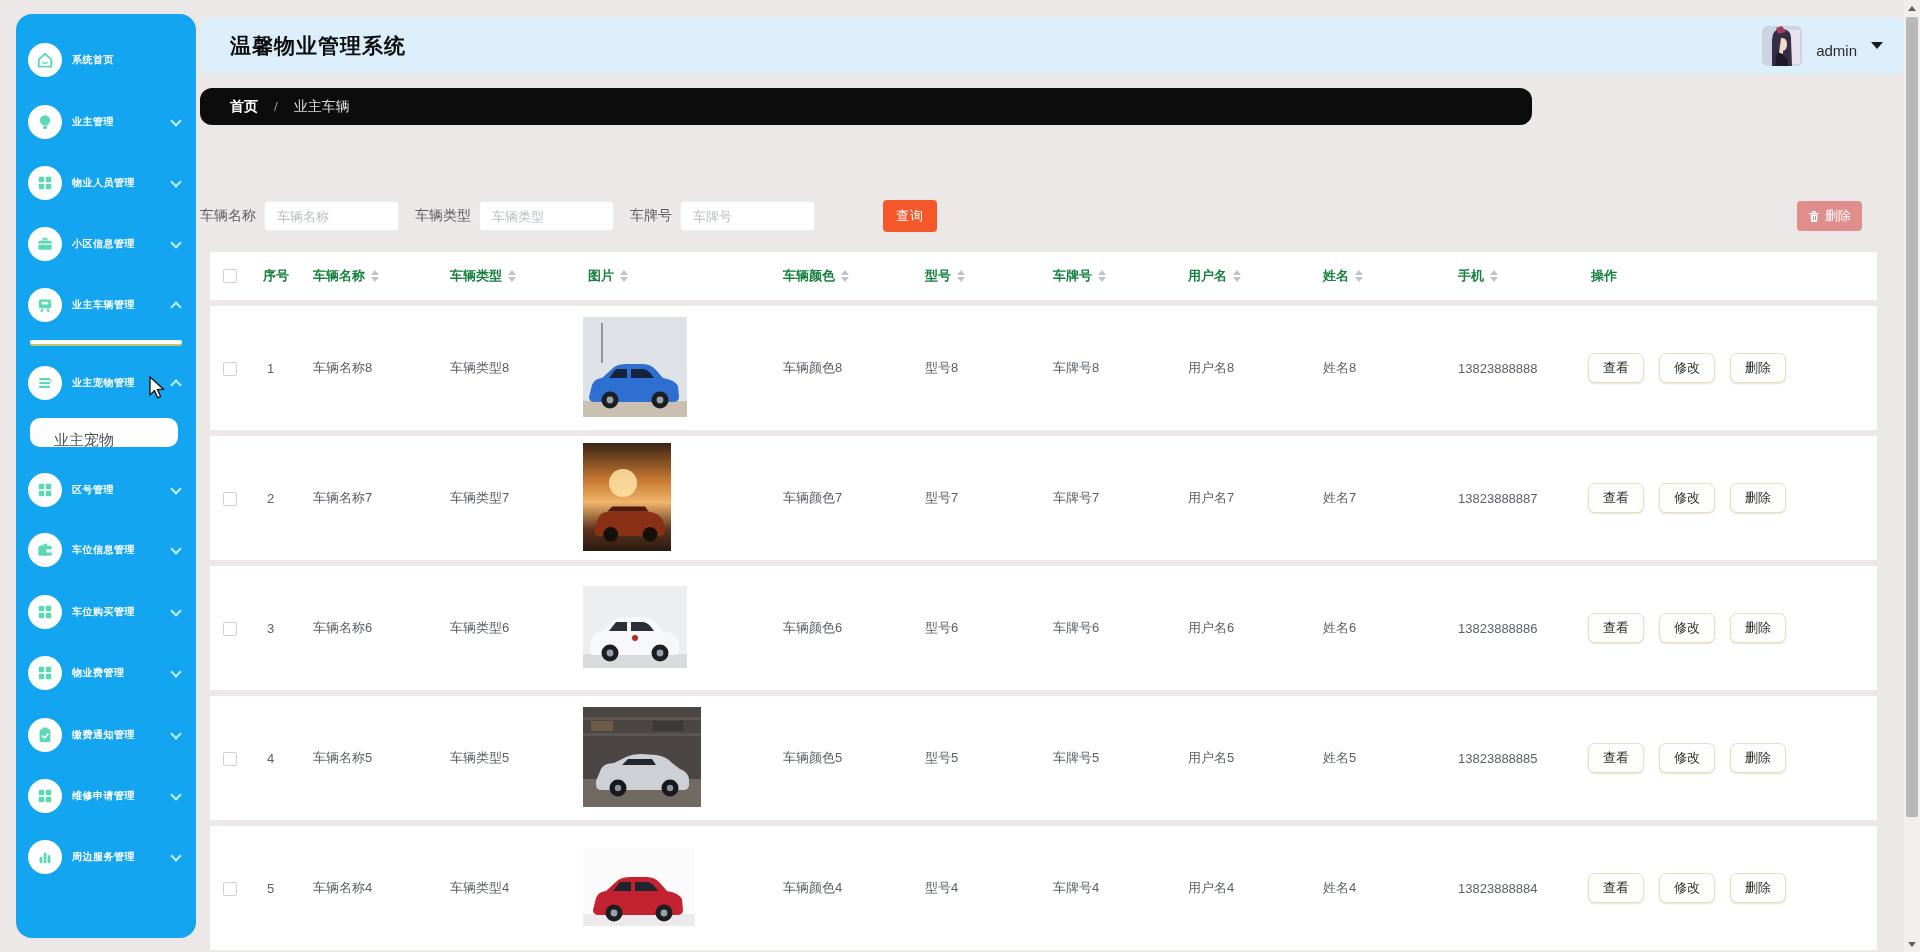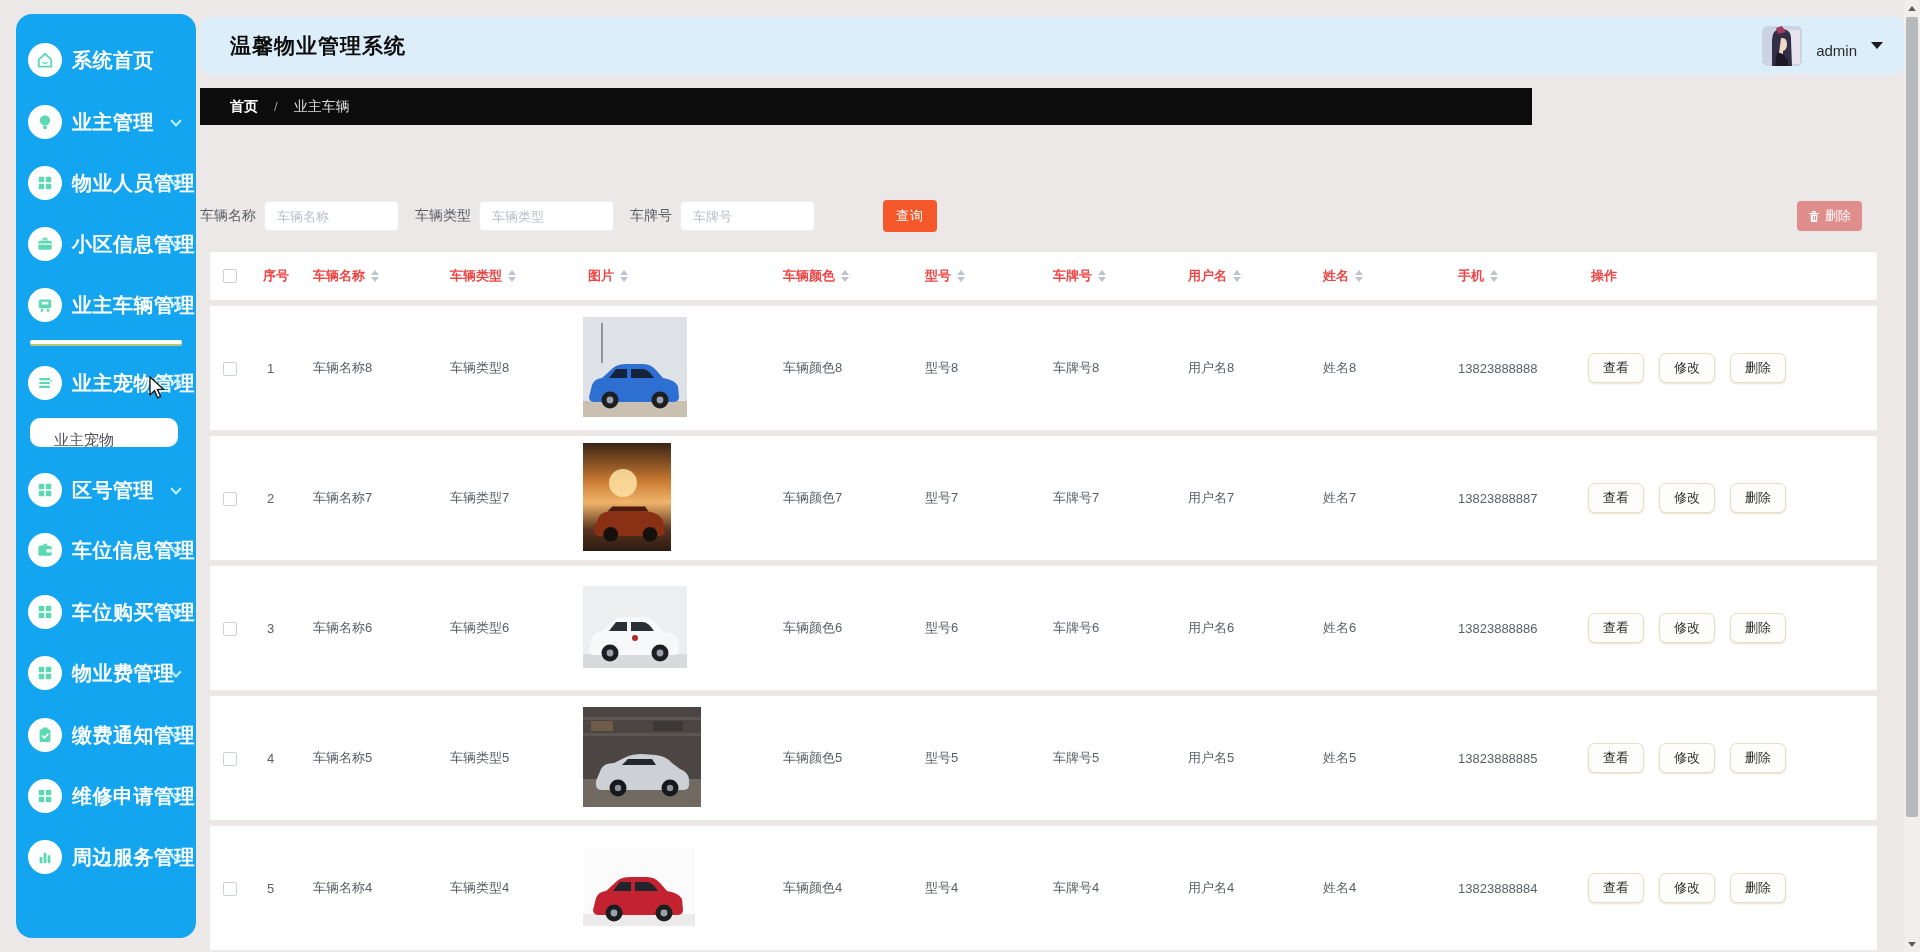--- a/index.html
+++ b/index.html
@@ -18,21 +18,21 @@
   .menu-item {
     position:absolute; left:0; width:100%; height:36px;
     display:flex; align-items:center; cursor:pointer;
   }
   .mi-icon {
     position:absolute; left:12px; width:34px; height:34px; border-radius:50%;
     background:#fff; display:flex; align-items:center; justify-content:center;
   }
   .mi-icon svg { width:20px; height:20px; }
   .mi-label {
-    position:absolute; left:56px; color:#fff; font-size:20px; font-weight:bold;
+    position:absolute; left:56px; color:#fff; font-size:10px; font-weight:bold;
     white-space:nowrap; letter-spacing:0.5px;
   }
   .mi-chevron {
     position:absolute; right:16px; width:8px; height:8px;
     border-right:2px solid #bfeffe; border-bottom:2px solid #bfeffe;
   }
   .mi-chevron.down { transform:rotate(45deg); margin-top:-3px; }
   .mi-chevron.up   { transform:rotate(-135deg); margin-top:4px; }
   .menu-divider {
     position:absolute; left:14px; top:326px; width:152px; height:4px;
@@ -62,21 +62,21 @@
   .avatar { width:40px; height:40px; border-radius:6px; overflow:hidden; background:#c9d1e2; }
   .user-name { font-size:15px; color:#2b2b2b;margin-top:10px; }
   .user-caret {
     width:0; height:0; border-left:6px solid transparent; border-right:6px solid transparent;
     border-top:7px solid #1c1c1c;
   }
 
   
   .breadcrumb {
     position:absolute; left:200px; top:88px; width:1332px; height:37px;
-    background:#0c0c0c; border-radius:0; display:flex; align-items:center;
+    background:#0c0c0c; border-radius:12px; display:flex; align-items:center;
   }
   .bc-home { margin-left:30px; color:#fff; font-size:14px; font-weight:bold; cursor:pointer; }
   .bc-sep  { margin:0 16px; color:#9b9b9b; font-size:13px; }
   .bc-cur  { color:#dcdcdc; font-size:14px; }
 
   
   .filter-bar {
     position:absolute; left:200px; top:200px; width:1678px; height:32px;
     display:flex; align-items:center;
   }
@@ -103,21 +103,21 @@
   
   .veh-table { position:absolute; left:210px; top:252px; width:1667px; }
   .tgrid {
     display:grid;
     grid-template-columns:40px 50px 137px 138px 195px 142px 128px 135px 135px 135px 133px 1fr;
     align-items:center;
   }
   .thead { background:#fff; height:48px; }
   .th {
     display:flex; align-items:center; padding-left:13px; font-size:13px;
-    font-weight:bold; color:#ef4444; cursor:pointer; white-space:nowrap;
+    font-weight:bold; color:#15803d; cursor:pointer; white-space:nowrap;
   }
   .th.no-sort { cursor:default; }
   .sort-caret { display:inline-flex; flex-direction:column; gap:2px; margin-left:6px; }
   .sc-up {
     width:0; height:0; border-left:4px solid transparent; border-right:4px solid transparent;
     border-bottom:5px solid #bfc3cb;
   }
   .sc-down {
     width:0; height:0; border-left:4px solid transparent; border-right:4px solid transparent;
     border-top:5px solid #bfc3cb;

